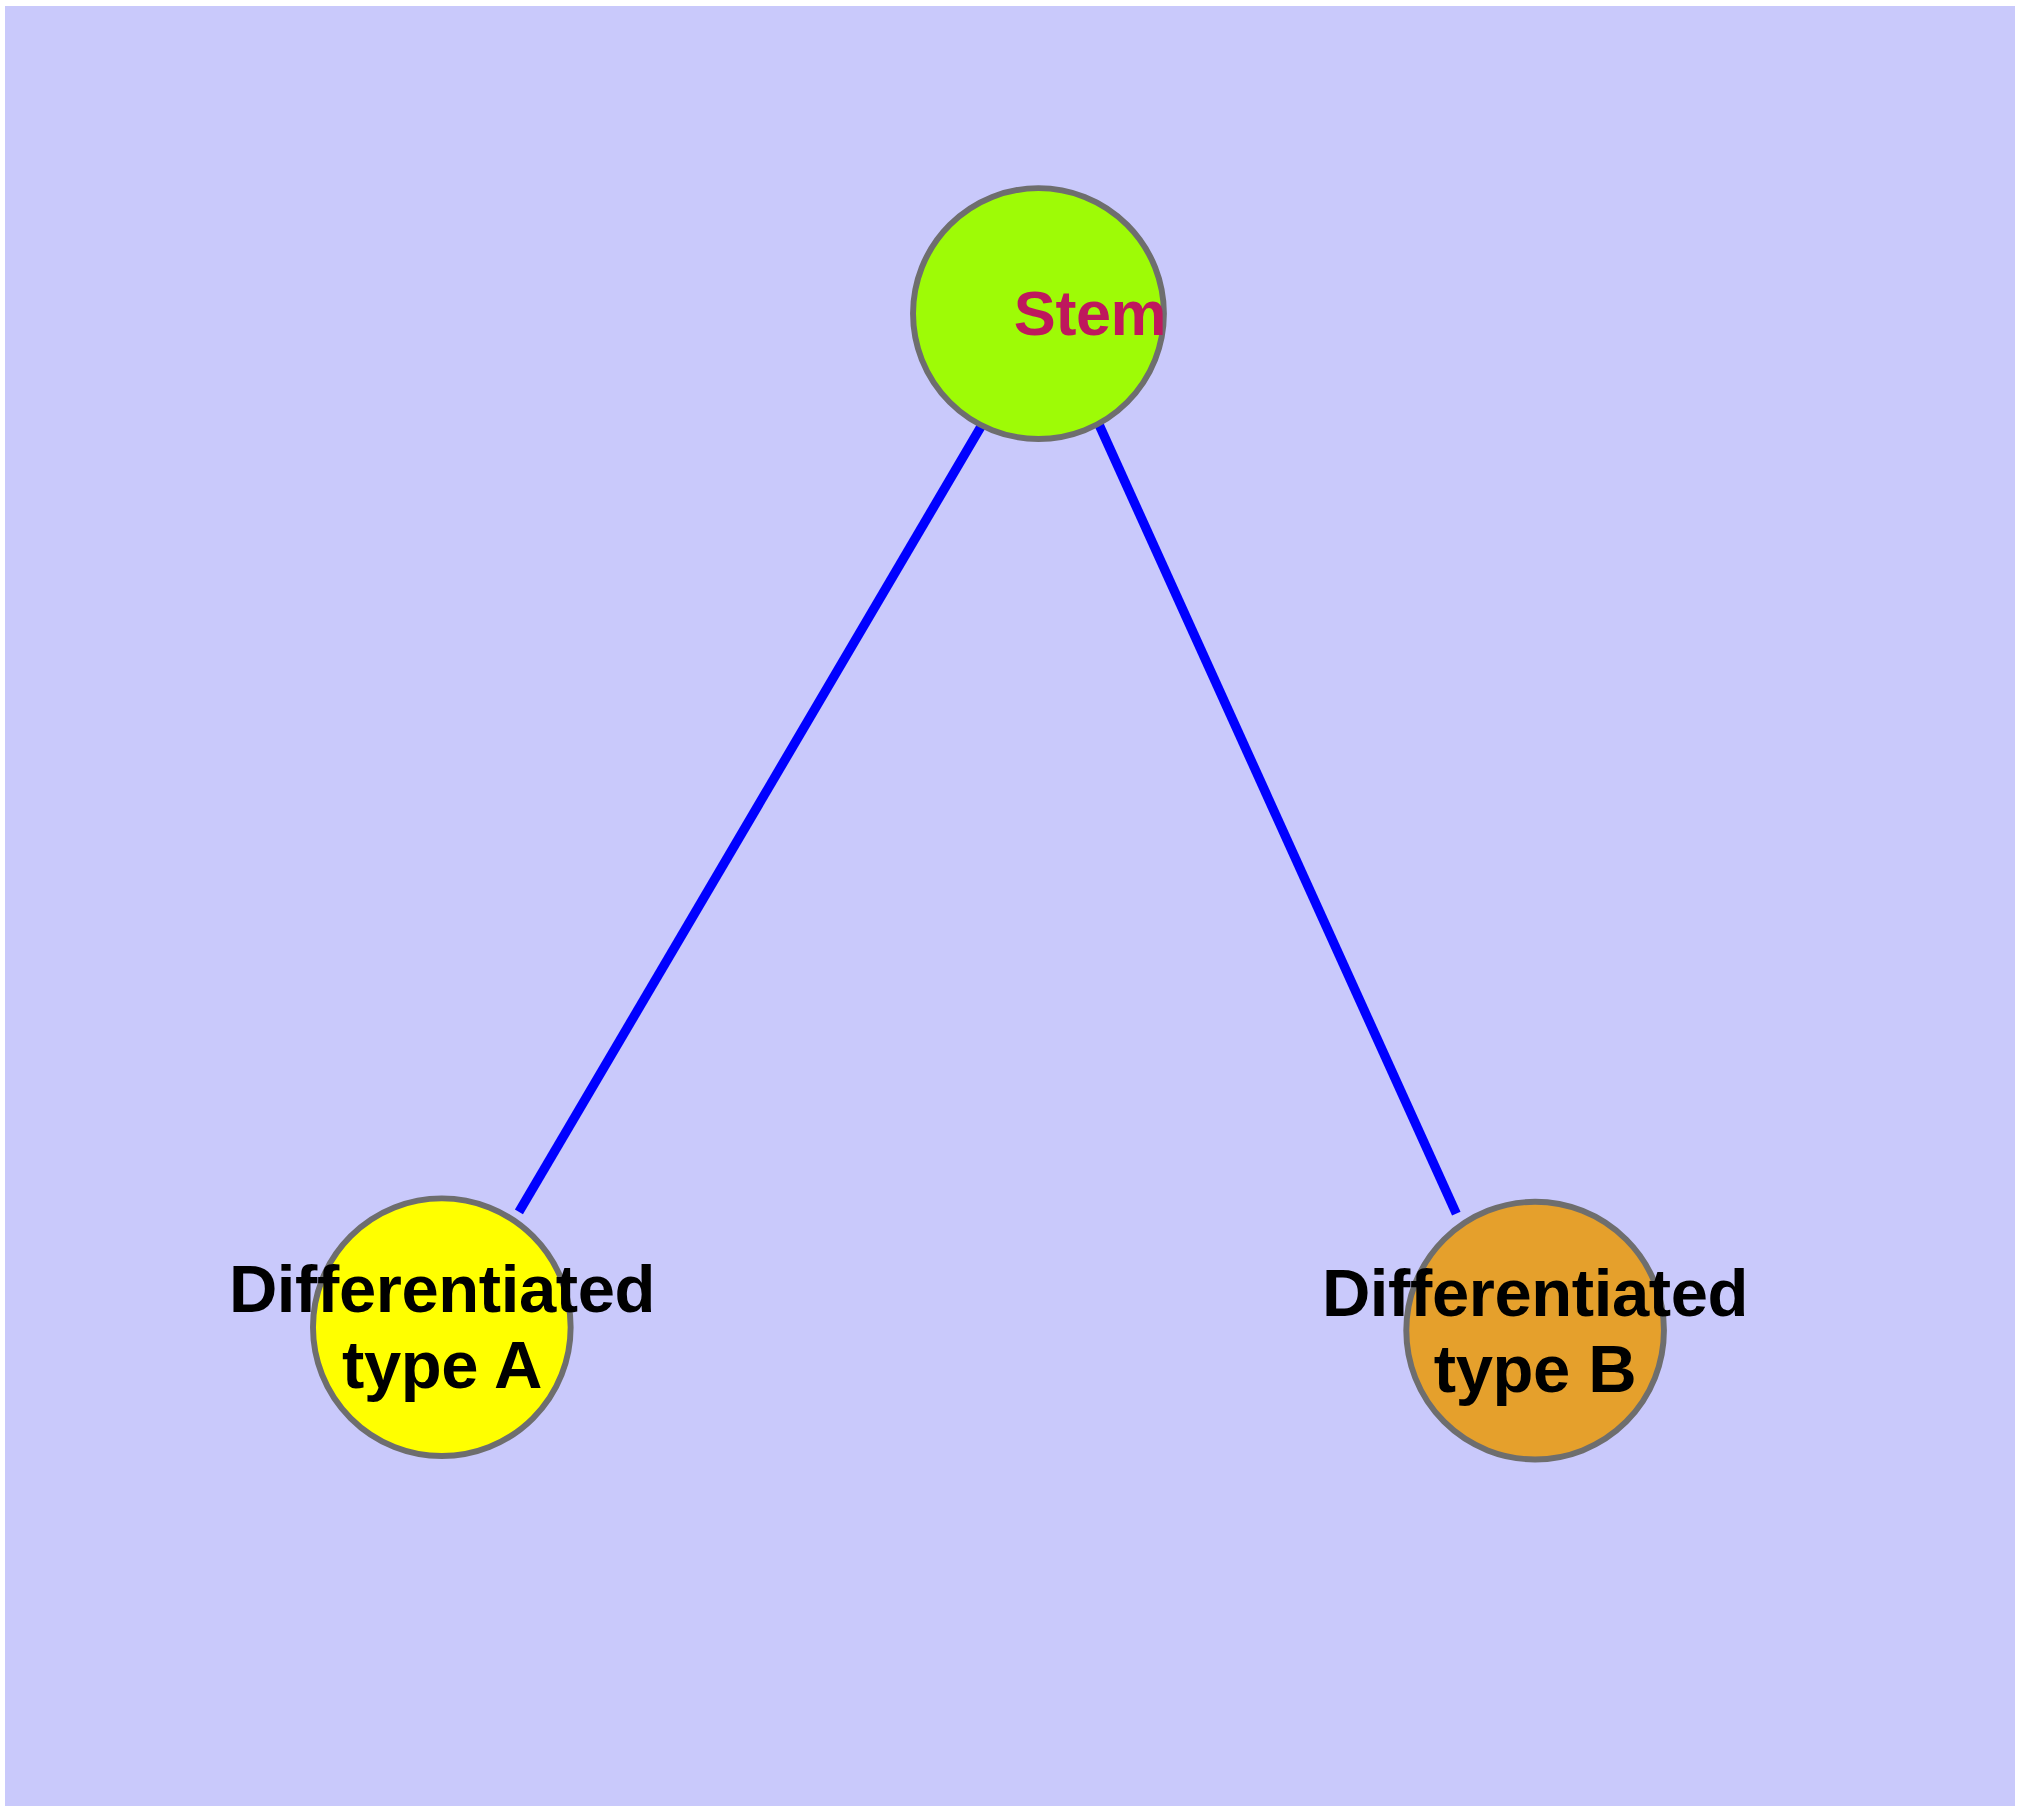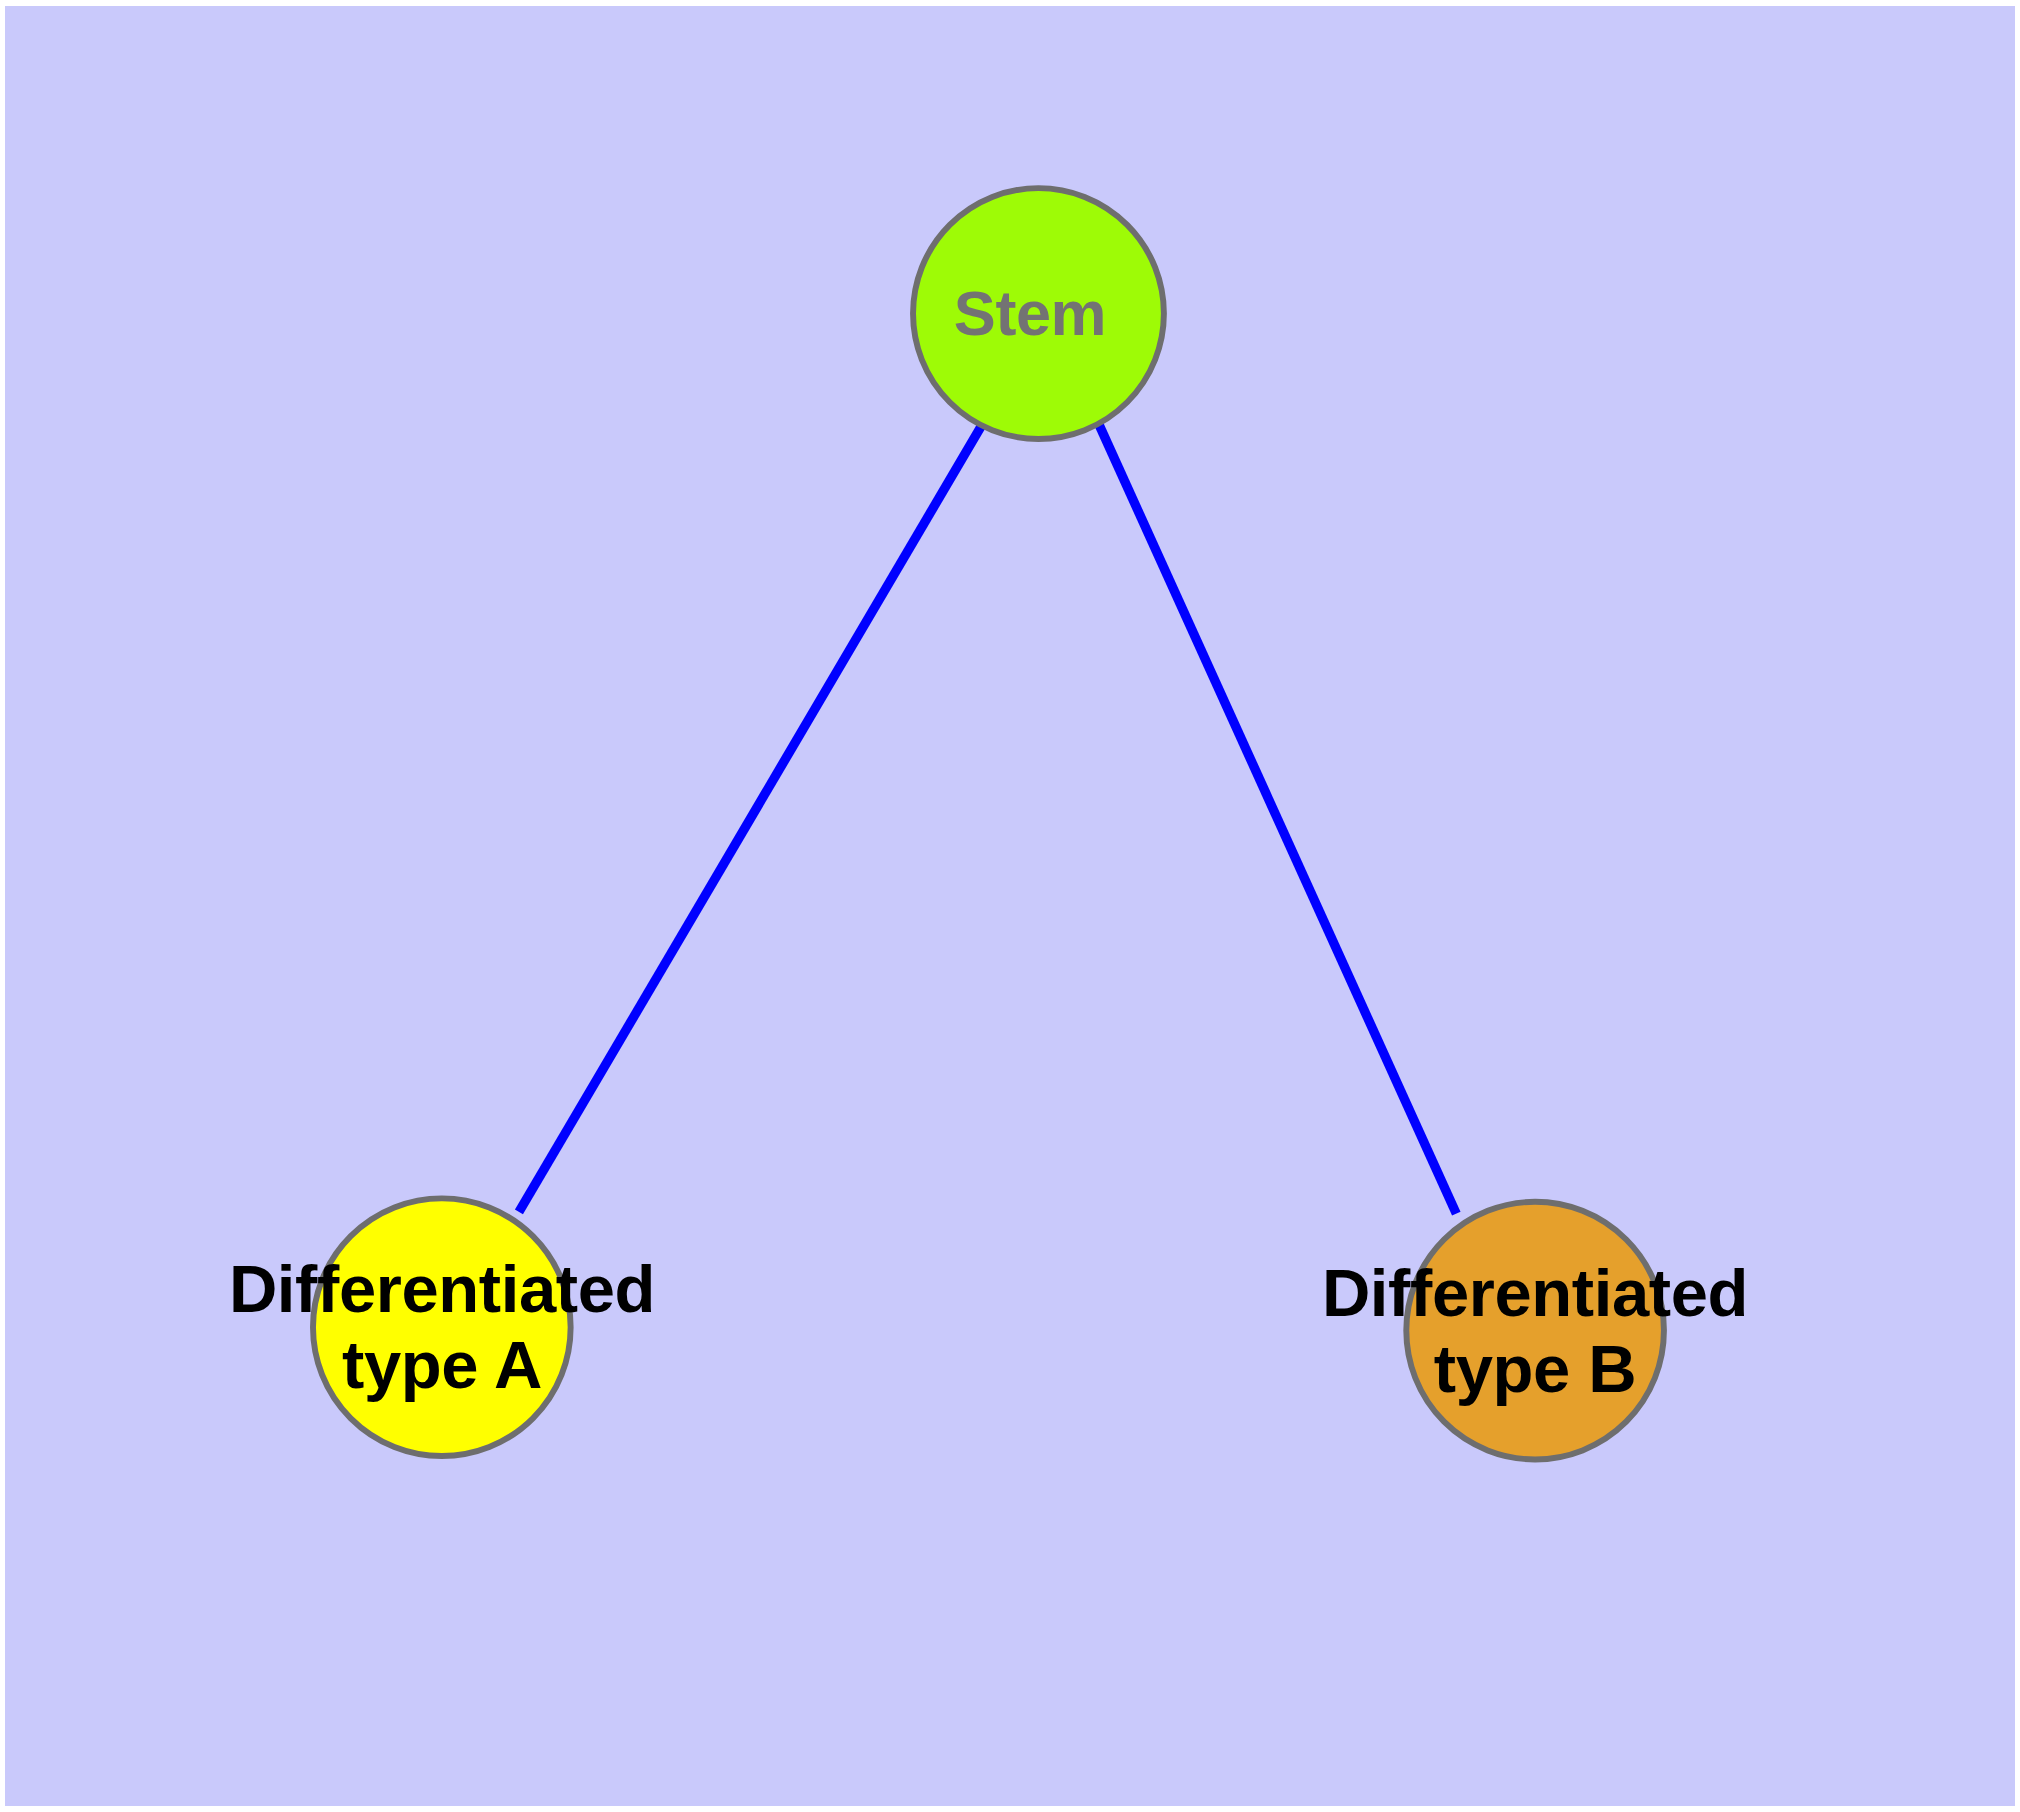--- a/index.html
+++ b/index.html
@@ -90,21 +90,21 @@
       </g>
       <g class="node-group">
         <circle class="node-circle" cx="521" cy="1566" r="152" fill="#ffff00" style="stroke: rgb(110, 110, 110); stroke-width: 7;"></circle>
       </g>
       <g class="node-group">
         <circle class="node-circle" cx="1811" cy="1570" r="152" fill="#e5a02c" style="stroke: rgb(110, 110, 110); stroke-width: 7;"></circle>
       </g>
     </g>
   </svg>
 
-  <div class="node-label" id="label-stem" style="left: 1030px; top: 314px; font-size: 63px; color: #737373;">Stem</div>
+  <div class="node-label" id="label-stem" style="left: 1090px; top: 314px; font-size: 63px; color: #be185d;">Stem</div>
 
   <div class="node-label" id="label-diff-a" style="left: 442px; top: 1327px; font-size: 67px; color: rgb(0, 0, 0);">Differentiated
 type A</div>
 
   <div class="node-label" id="label-diff-b" style="left: 1535px; top: 1331px; font-size: 67px; color: rgb(0, 0, 0);">Differentiated
 type B</div>
 
 </div>
 
 

